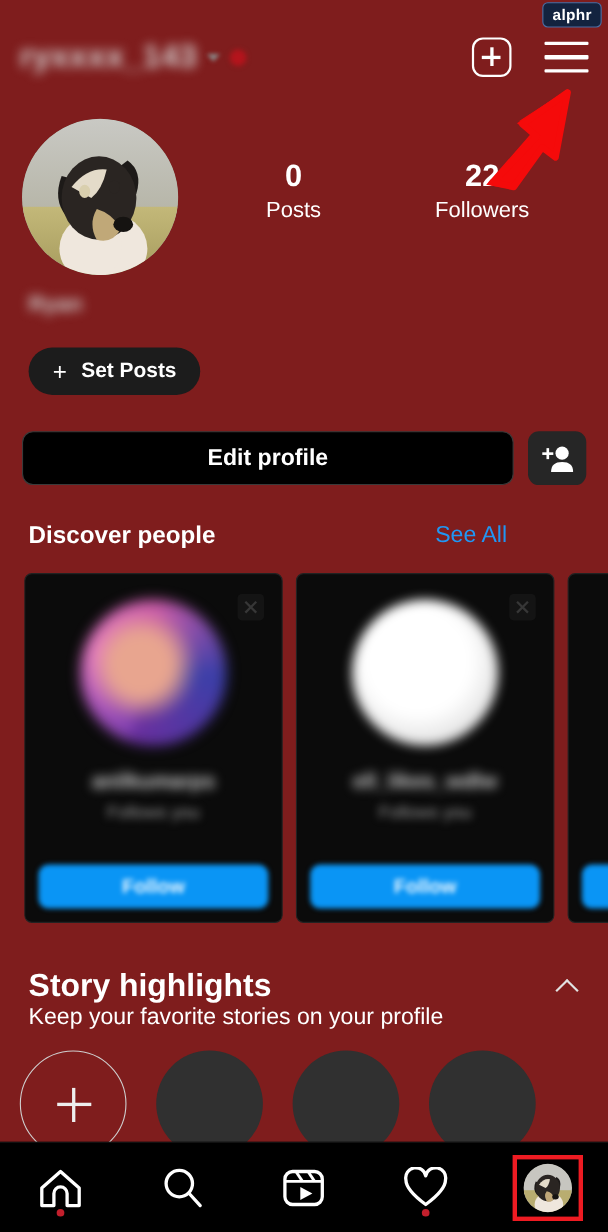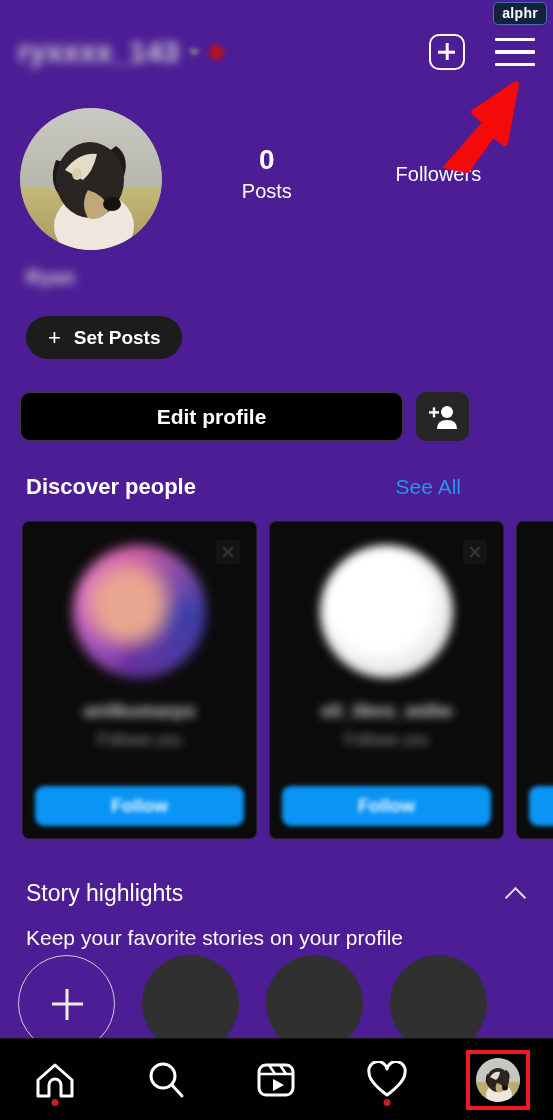--- a/index.html
+++ b/index.html
@@ -3,21 +3,21 @@
 <meta charset="utf-8">
 <style>
   * { margin:0; padding:0; box-sizing:border-box; }
   html, body {
     width:553px; height:1120px;
     background:#000;
     font-family:"Liberation Sans", sans-serif;
     color:#fff;
     overflow:hidden;
   }
-  .screen { position:relative; width:553px; height:1120px; background:#4c1d95;padding-left:40px; }
+  .screen { position:relative; width:553px; height:1120px; background:#7f1d1d;padding-left:40px; }
 
   
   .watermark {
     position:absolute; top:2px; right:6px;
     background:#13233f;
     border:1px solid #4a6fa5;
     border-radius:5px;
     padding:2px 8px 3px;
     font-size:14px; font-weight:700; letter-spacing:.3px;
     color:#ffffff;
@@ -91,21 +91,21 @@
     height:43px; padding:0 22px;
     background:#1c1c1c; border-radius:22px;
     display:flex; align-items:center; gap:13px;
     font-size:19px; font-weight:600; color:#fff;
     border:none;
   }
   .status-plus { font-size:22px; font-weight:400; line-height:1; }
 
   
   .action-row {
-    position:absolute; top:392px; left:20px; width:449px;
+    position:absolute; top:392px; left:20px; width:513px;
     display:flex; gap:13px; align-items:center;
   }
   .btn-edit {
     flex:1; height:49px;
     background:#000; border:1.4px solid #3a3a3a; border-radius:10px;
     color:#fff; font-size:21px; font-weight:700;
     display:flex; align-items:center; justify-content:center;
   }
   .btn-adduser {
     width:53px; height:49px;
@@ -169,31 +169,31 @@
     font-size:18px; font-weight:700; color:#eaf6ff;
     filter:blur(2.2px); border:none;
   }
   .card.partial { flex:0 0 235px; }
 
   
   .story-head {
     position:absolute; top:880px; left:0; width:553px; padding:0 26px;
   }
   .story-row1 { display:flex; align-items:center; }
-  .story-title { font-size:23px; font-weight:400; }
+  .story-title { font-size:29px; font-weight:700; }
   .chev-up {
     margin-left:auto; width:22px; height:22px; position:relative;
   }
   .chev-up::before {
     content:""; position:absolute; left:3px; top:7px;
     width:13px; height:13px;
     border-left:2.4px solid #e2e2e2; border-top:2.4px solid #e2e2e2;
     transform:rotate(45deg);
   }
-  .story-sub { margin-top:19px; font-size:21px; color:#fff; font-weight:400; }
+  .story-sub { margin-top:0; font-size:21px; color:#fff; font-weight:400; }
 
   .highlight-row {
     position:absolute; top:955px; left:18px;
     display:flex; gap:27px; align-items:center;
   }
   .hl-add {
     width:97px; height:97px; border-radius:50%;
     border:1.6px solid #cfcfcf; position:relative;
   }
   .hl-add::before, .hl-add::after { content:""; position:absolute; background:#eee; }
@@ -282,20 +282,21 @@
           <path d="M50 108 q20 10 40 2 q4 22 -14 32 q-22 4 -26 -34z" fill="#efe7dd"></path>
         </g>
       </svg>
     </div>
     <div class="stats">
       <div class="stat">
         <div class="stat-num">0</div>
         <div class="stat-lbl">Posts</div>
       </div>
       <div class="stat">
+        <div class="stat-num">22</div>
         <div class="stat-lbl">Followers</div>
       </div>
     </div>
   </div>
 
   <div class="display-name">Ryan</div>
 
   <div class="set-status">
     <span class="status-plus">+</span>
     <span>Set Posts</span>

